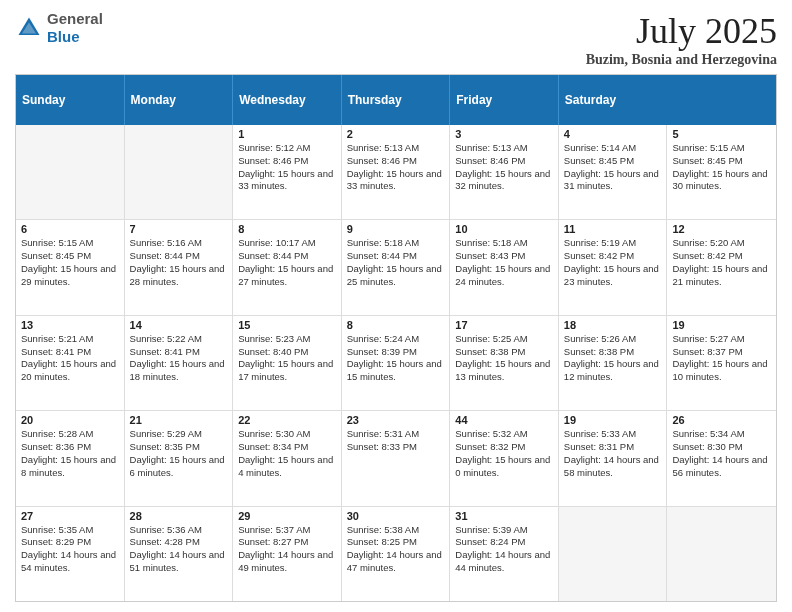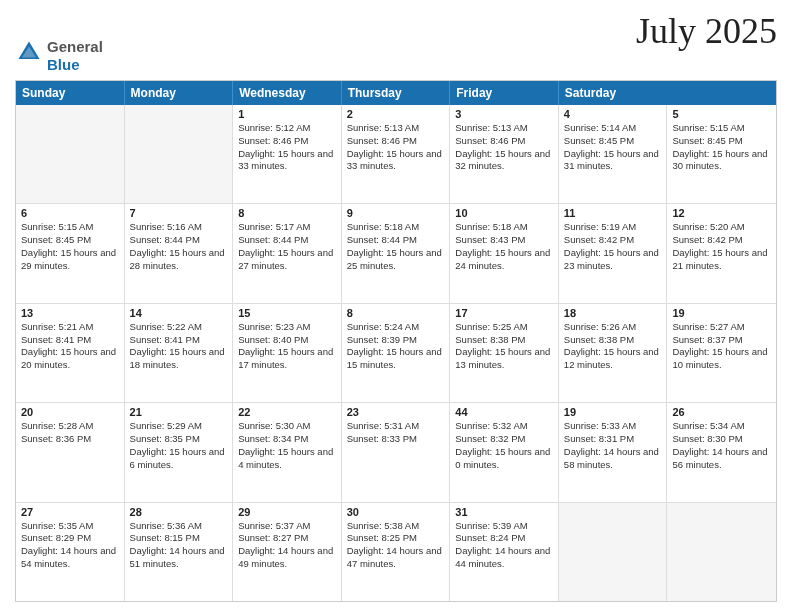--- a/index.html
+++ b/index.html
@@ -18,23 +18,22 @@
       flex-direction: column;
     }
     .header {
       display: flex;
       justify-content: space-between;
       align-items: flex-start;
       margin-bottom: 6px;
     }
     .logo {
       display: flex;
-      align-items: flex-start;
+      align-items: center;
       gap: 4px;
-      margin-top: 28px;
     }
     .logo-text {
       font-size: 15px;
       line-height: 1.2;
     }
     .logo-text .general {
       color: #555;
       font-weight: bold;
     }
     .logo-text .blue {
@@ -67,21 +66,21 @@
     }
     .cal-header {
       display: grid;
       grid-template-columns: repeat(7, 1fr);
       background: #1a6faf;
     }
     .cal-header-cell {
       color: #fff;
       font-size: 12px;
       font-weight: bold;
-      padding: 5px 6px;
+      padding: 18px 6px;
       border-right: 1px solid #3a8fcf;
     }
     .cal-header-cell:last-child { border-right: none; }
     .cal-body {
       display: flex;
       flex-direction: column;
       flex: 1;
     }
     .cal-row {
       display: grid;
@@ -122,20 +121,21 @@
         <polygon points="20,5 35,30 5,30" fill="#1a6faf"></polygon>
         <polygon points="20,12 30,28 10,28" fill="#fff" opacity="0.3"></polygon>
       </svg>
       <div class="logo-text">
         <span class="general">General</span><br>
         <span class="blue">Blue</span>
       </div>
     </div>
     <div class="title-block">
       <div class="month-title">July 2025</div>
+      <div class="location">Buzim, Bosnia and Herzegovina</div>
     </div>
   </div>
 
   <div class="calendar">
     <div class="cal-header">
       <div class="cal-header-cell">Sunday</div>
       <div class="cal-header-cell">Monday</div>
       <div class="cal-header-cell">Wednesday</div>
       <div class="cal-header-cell">Thursday</div>
       <div class="cal-header-cell">Friday</div>
@@ -184,21 +184,21 @@
         <span class="cell-line">Daylight: 15 hours and 29 minutes.</span>
       </div>
           <div class="cal-cell">
         <span class="day-num">7</span>
         <span class="cell-line">Sunrise: 5:16 AM</span>
         <span class="cell-line">Sunset: 8:44 PM</span>
         <span class="cell-line">Daylight: 15 hours and 28 minutes.</span>
       </div>
           <div class="cal-cell">
         <span class="day-num">8</span>
-        <span class="cell-line">Sunrise: 5:17 AM</span>
+        <span class="cell-line">Sunrise: 10:17 AM</span>
         <span class="cell-line">Sunset: 8:44 PM</span>
         <span class="cell-line">Daylight: 15 hours and 27 minutes.</span>
       </div>
           <div class="cal-cell">
         <span class="day-num">9</span>
         <span class="cell-line">Sunrise: 5:18 AM</span>
         <span class="cell-line">Sunset: 8:44 PM</span>
         <span class="cell-line">Daylight: 15 hours and 25 minutes.</span>
       </div>
           <div class="cal-cell">
@@ -262,20 +262,21 @@
         <span class="cell-line">Sunrise: 5:27 AM</span>
         <span class="cell-line">Sunset: 8:37 PM</span>
         <span class="cell-line">Daylight: 15 hours and 10 minutes.</span>
       </div>
         </div>
         <div class="cal-row">
           <div class="cal-cell">
         <span class="day-num">20</span>
         <span class="cell-line">Sunrise: 5:28 AM</span>
         <span class="cell-line">Sunset: 8:36 PM</span>
+        <span class="cell-line">Daylight: 15 hours and 8 minutes.</span>
       </div>
           <div class="cal-cell">
         <span class="day-num">21</span>
         <span class="cell-line">Sunrise: 5:29 AM</span>
         <span class="cell-line">Sunset: 8:35 PM</span>
         <span class="cell-line">Daylight: 15 hours and 6 minutes.</span>
       </div>
           <div class="cal-cell">
         <span class="day-num">22</span>
         <span class="cell-line">Sunrise: 5:30 AM</span>
@@ -309,21 +310,21 @@
         <div class="cal-row">
           <div class="cal-cell">
         <span class="day-num">27</span>
         <span class="cell-line">Sunrise: 5:35 AM</span>
         <span class="cell-line">Sunset: 8:29 PM</span>
         <span class="cell-line">Daylight: 14 hours and 54 minutes.</span>
       </div>
           <div class="cal-cell">
         <span class="day-num">28</span>
         <span class="cell-line">Sunrise: 5:36 AM</span>
-        <span class="cell-line">Sunset: 8:15 PM</span>
+        <span class="cell-line">Sunset: 4:28 PM</span>
         <span class="cell-line">Daylight: 14 hours and 51 minutes.</span>
       </div>
           <div class="cal-cell">
         <span class="day-num">29</span>
         <span class="cell-line">Sunrise: 5:37 AM</span>
         <span class="cell-line">Sunset: 8:27 PM</span>
         <span class="cell-line">Daylight: 14 hours and 49 minutes.</span>
       </div>
           <div class="cal-cell">
         <span class="day-num">30</span>

